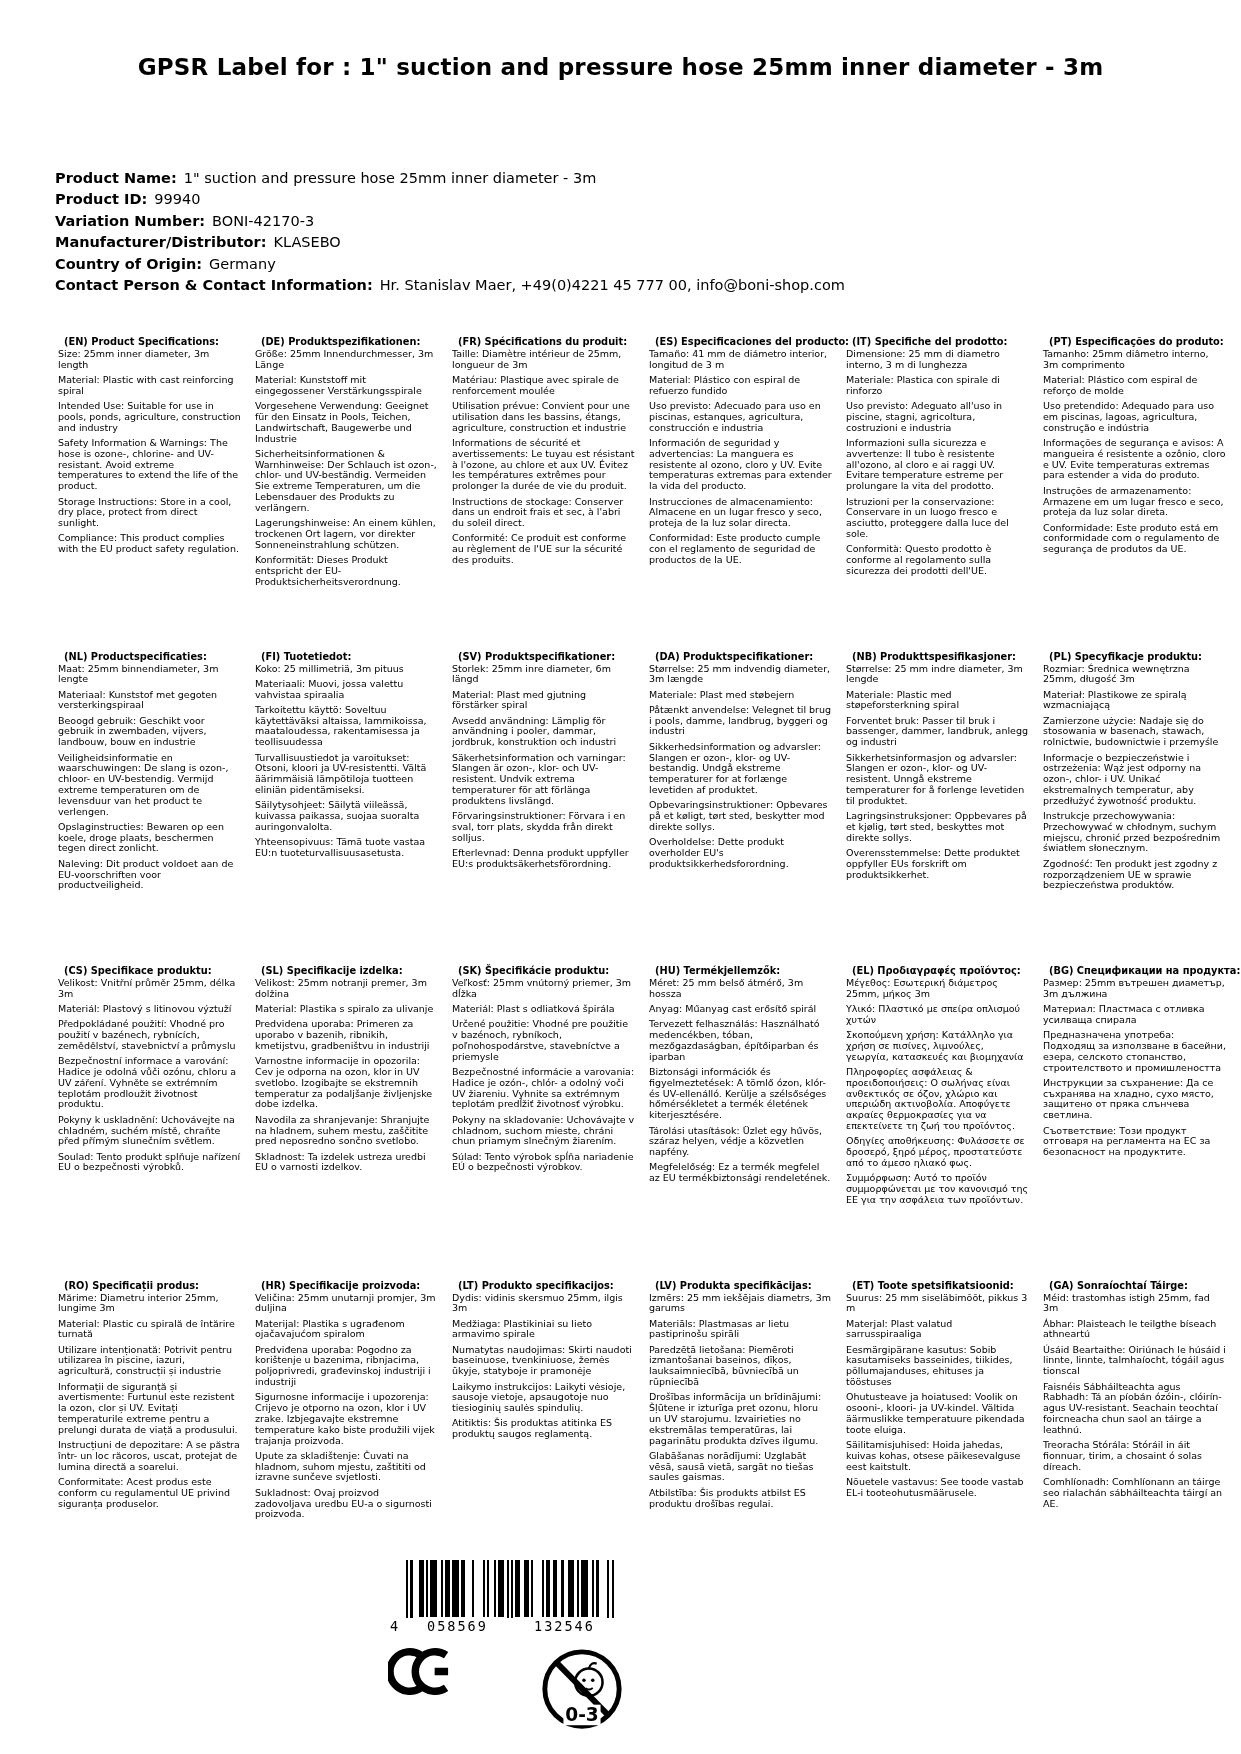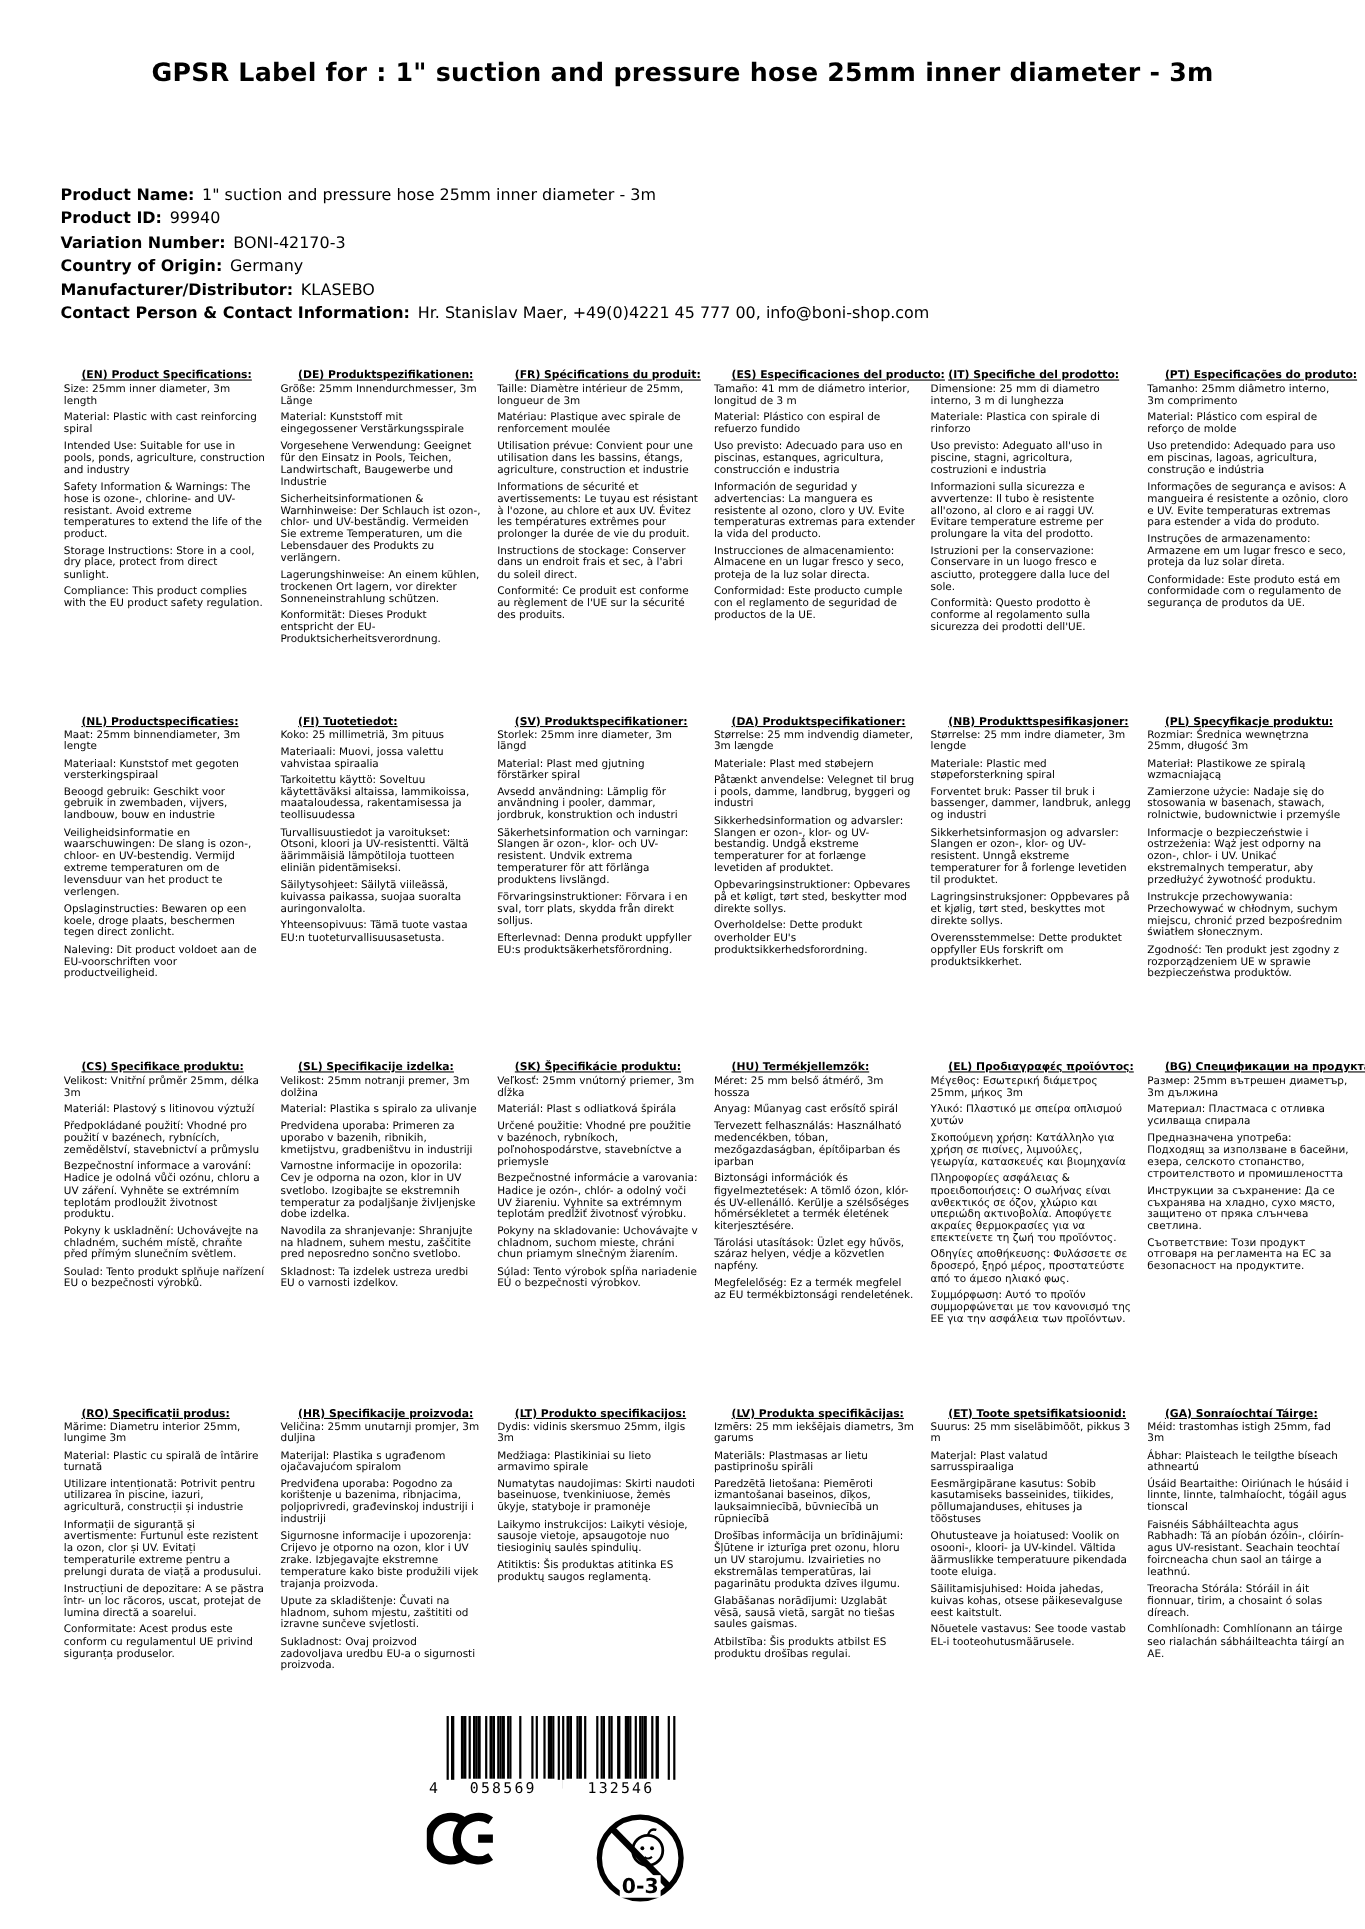--- a/index.html
+++ b/index.html
@@ -5,21 +5,21 @@
   html,body{margin:0;padding:0;background:#ffffff;}
   .page{position:relative;width:1241px;height:1754px;background:#fff;color:#000;
         font-family:"DejaVu Sans","Liberation Sans",sans-serif;overflow:hidden;}
   .title{position:absolute;top:52px;left:0;right:0;margin:0 auto;max-width:1000px;
          text-align:center;font-size:23px;font-weight:bold;line-height:31px;letter-spacing:.2px;}
   .product-info{position:absolute;left:55px;top:168px;font-size:14.5px;line-height:21.4px;}
   .info-label{font-weight:bold;margin-right:7px;}
   .grid{position:absolute;left:58px;top:336px;display:grid;
         grid-template-columns:repeat(6,183px);column-gap:14px;grid-auto-rows:314.5px;}
   .block{overflow:visible;}
-  .block-title{font-size:9.8px;font-weight:bold;line-height:11px;margin:0 0 2px 16px;white-space:nowrap;text-decoration:underline;}
+  .block-title{font-size:9.8px;font-weight:bold;line-height:11px;margin:0 0 2px 6px;white-space:nowrap;}
   .spec-par{font-size:9.5px;line-height:10.8px;margin:0 0 4.5px 0;overflow-wrap:break-word;}
   .barcode{position:absolute;left:390px;top:1560px;width:236px;}
   .bars{display:flex;align-items:flex-start;height:66px;margin-left:16px;}
   .bars .m{flex:none;}
   .barcode-digits{display:flex;align-items:baseline;width:228px;margin-top:-8px;
                   font-family:"DejaVu Sans Mono","Liberation Mono",monospace;
                   font-size:13.5px;letter-spacing:2px;background:transparent;}
   .bc-first{flex:none;width:14px;background:#fff;}
   .bc-g1,.bc-g2{flex:1;text-align:center;background:#fff;}
   .marks{position:absolute;left:388px;top:1646px;display:flex;align-items:flex-start;}
@@ -39,25 +39,25 @@
 
   <div class="info-row">
     <span class="info-label">Product ID:</span><span class="info-value">99940</span>
   </div>
 
   <div class="info-row">
     <span class="info-label">Variation Number:</span><span class="info-value">BONI-42170-3</span>
   </div>
 
   <div class="info-row">
+    <span class="info-label">Manufacturer/Distributor:</span><span class="info-value">KLASEBO</span>
+  </div>
+
+  <div class="info-row">
     <span class="info-label">Country of Origin:</span><span class="info-value">Germany</span>
-  </div>
-
-  <div class="info-row">
-    <span class="info-label">Manufacturer/Distributor:</span><span class="info-value">KLASEBO</span>
   </div>
 
   <div class="info-row">
     <span class="info-label">Contact Person &amp; Contact Information:</span><span class="info-value">Hr. Stanislav Maer, +49(0)4221 45 777 00, info@boni-shop.com</span>
   </div>
 </div>
 
   <div class="grid">
   <div class="block">
     <div class="block-title">(EN) Product Specifications:</div>
@@ -151,21 +151,21 @@
           <p class="spec-par">Tarkoitettu käyttö: Soveltuu käytettäväksi altaissa, lammikoissa, maataloudessa, rakentamisessa ja teollisuudessa</p>
           <p class="spec-par">Turvallisuustiedot ja varoitukset: Otsoni, kloori ja UV-resistentti. Vältä äärimmäisiä lämpötiloja tuotteen eliniän pidentämiseksi.</p>
           <p class="spec-par">Säilytysohjeet: Säilytä viileässä, kuivassa paikassa, suojaa suoralta auringonvalolta.</p>
           <p class="spec-par">Yhteensopivuus: Tämä tuote vastaa EU:n tuoteturvallisuusasetusta.</p>
         </div>
   </div>
 
   <div class="block">
     <div class="block-title">(SV) Produktspecifikationer:</div>
     <div class="block-body">
-          <p class="spec-par">Storlek: 25mm inre diameter, 3m längd</p>
+          <p class="spec-par">Storlek: 25mm inre diameter, 6m längd</p>
           <p class="spec-par">Material: Plast med gjutning förstärker spiral</p>
           <p class="spec-par">Avsedd användning: Lämplig för användning i pooler, dammar, jordbruk, konstruktion och industri</p>
           <p class="spec-par">Säkerhetsinformation och varningar: Slangen är ozon-, klor- och UV-resistent. Undvik extrema temperaturer för att förlänga produktens livslängd.</p>
           <p class="spec-par">Förvaringsinstruktioner: Förvara i en sval, torr plats, skydda från direkt solljus.</p>
           <p class="spec-par">Efterlevnad: Denna produkt uppfyller EU:s produktsäkerhetsförordning.</p>
         </div>
   </div>
 
   <div class="block">
     <div class="block-title">(DA) Produktspecifikationer:</div>

